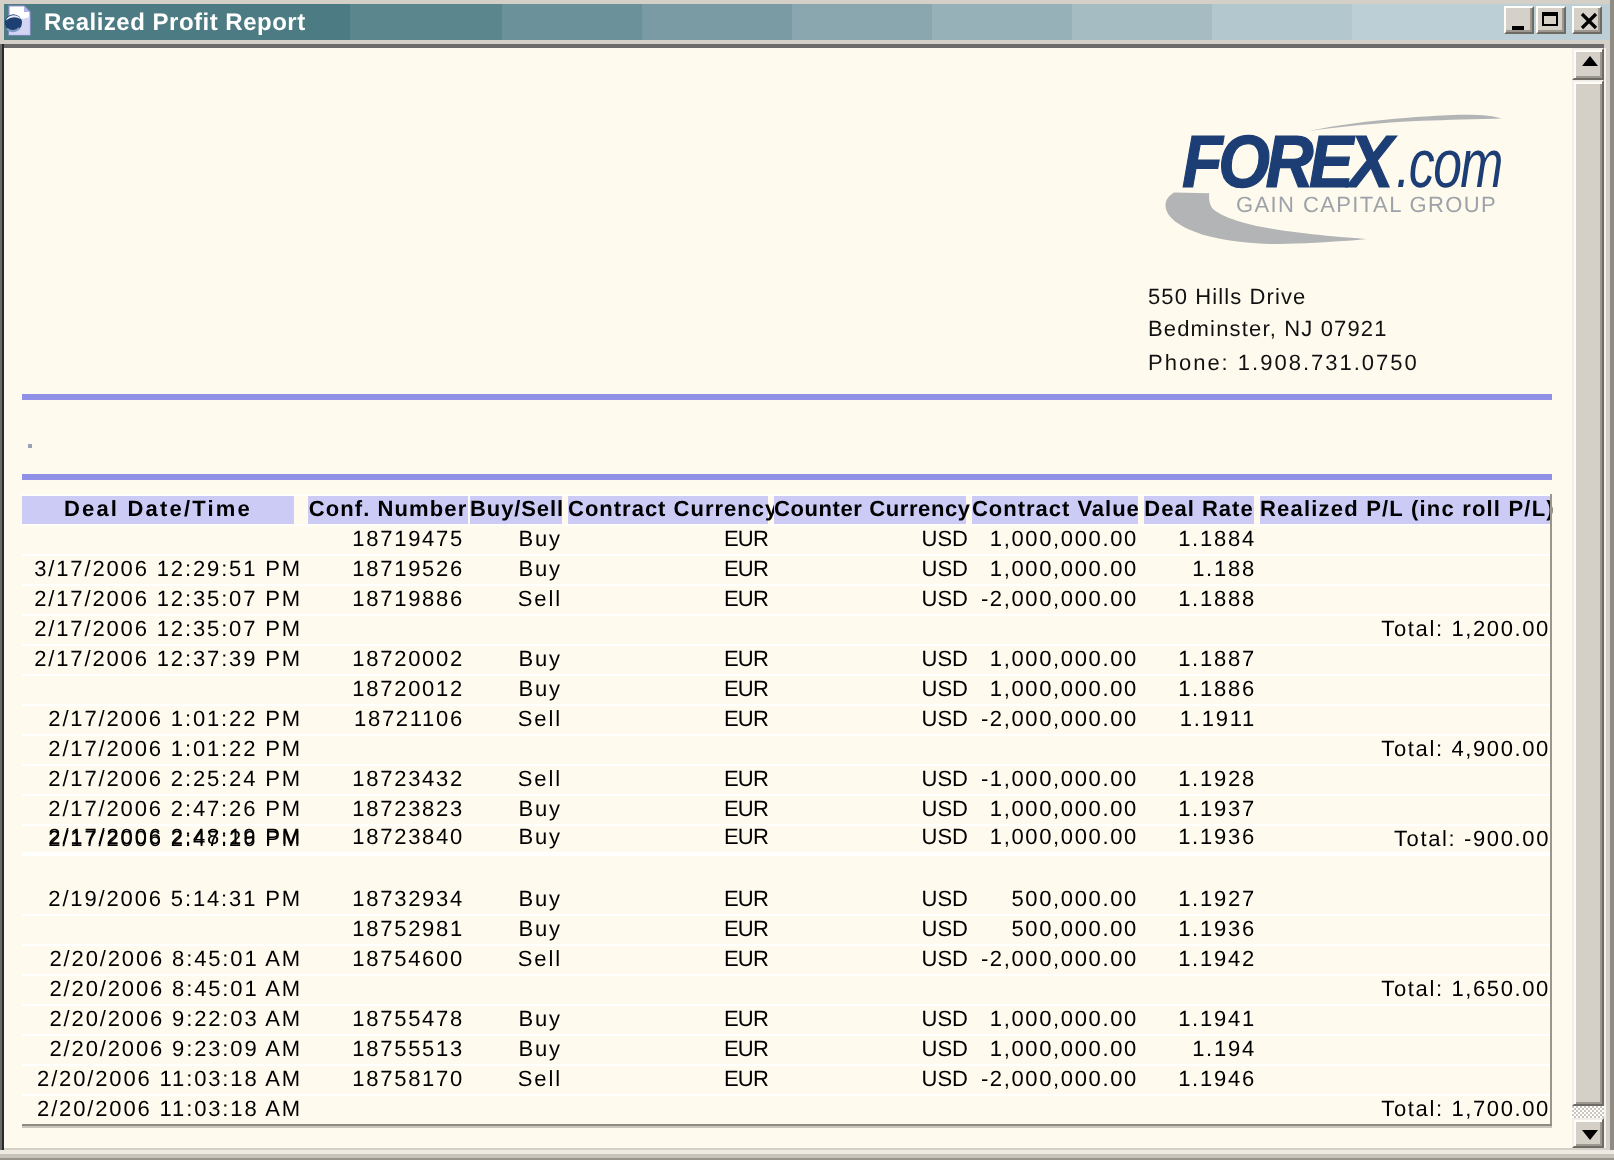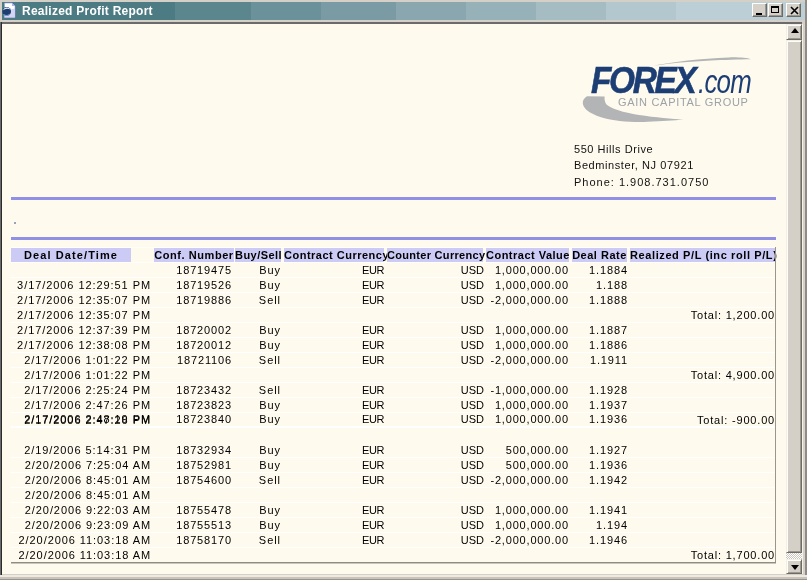--- a/index.html
+++ b/index.html
@@ -131,21 +131,21 @@
 <div class="addr" style="top:159px;letter-spacing:0.58px">Bedminster, NJ 07921</div>
 <div class="addr" style="top:176px;letter-spacing:1.0px">Phone: 1.908.731.0750</div>
 
 <div class="rule" style="top:197px;height:2.5px"></div>
 <div class="abs" style="left:14px;top:222px;width:2px;height:2px;background:#9aa2b8"></div>
 <div class="rule" style="top:237px;height:2.5px"></div>
 
 <div class="abs" style="left:11px;top:247px;width:764px;height:1px;background:#fffef8"></div>
 <div class="abs" style="left:11px;top:262px;width:764px;height:1px;background:#fffef8"></div>
 <div id="thead">
-    <div class="hcell" style="left:11px;width:120px;letter-spacing:1.1px">Deal Date/Time</div>
+    <div class="hcell" style="left:11px;width:136px;letter-spacing:1.1px">Deal Date/Time</div>
     <div class="hcell" style="left:154px;width:80px;letter-spacing:0.55px">Conf. Number</div>
     <div class="hcell" style="left:235px;width:46px;letter-spacing:0.45px">Buy/Sell</div>
     <div class="hcell" style="left:284px;width:100px;letter-spacing:0.5px">Contract Currency</div>
     <div class="hcell" style="left:387px;width:96px;letter-spacing:0.3px">Counter Currency</div>
     <div class="hcell" style="left:486px;width:83px;letter-spacing:0.49px">Contract Value</div>
     <div class="hcell" style="left:572px;width:55px;letter-spacing:0.5px">Deal Rate</div>
     <div class="hcell" style="left:630px;width:145px;letter-spacing:0.6px">Realized P/L (inc roll P/L)</div>
   </div>
 
 <div id="tbody">
@@ -182,21 +182,20 @@
     <div class="row" style="top:323px">
       <div class="c" style="left:0px;width:140px;letter-spacing:0.93px">2/17/2006 12:37:39 PM</div>
       <div class="c" style="left:143px;width:78px;letter-spacing:0.86px">18720002</div>
       <div class="c" style="left:224px;width:46px;letter-spacing:0.95px">Buy</div>
       <div class="c" style="left:273px;width:100px;letter-spacing:-0.4px">EUR</div>
       <div class="c" style="left:376px;width:97px;letter-spacing:0px">USD</div>
       <div class="c" style="left:475px;width:83px;letter-spacing:0.82px">1,000,000.00</div>
       <div class="c" style="left:561px;width:56px;letter-spacing:0.88px">1.1887</div>
     </div>
     <div class="row" style="top:338px">
-      <div class="c" style="left:0px;width:140px;letter-spacing:0.93px">2/17/2006 12:38:08 PM</div>
       <div class="c" style="left:143px;width:78px;letter-spacing:0.86px">18720012</div>
       <div class="c" style="left:224px;width:46px;letter-spacing:0.95px">Buy</div>
       <div class="c" style="left:273px;width:100px;letter-spacing:-0.4px">EUR</div>
       <div class="c" style="left:376px;width:97px;letter-spacing:0px">USD</div>
       <div class="c" style="left:475px;width:83px;letter-spacing:0.82px">1,000,000.00</div>
       <div class="c" style="left:561px;width:56px;letter-spacing:0.88px">1.1886</div>
     </div>
     <div class="row" style="top:353px">
       <div class="c" style="left:0px;width:140px;letter-spacing:0.93px">2/17/2006 1:01:22 PM</div>
       <div class="c" style="left:143px;width:78px;letter-spacing:0.86px">18721106</div>
@@ -244,39 +243,39 @@
     <div class="row" style="top:443px">
       <div class="c" style="left:0px;width:140px;letter-spacing:0.93px">2/19/2006 5:14:31 PM</div>
       <div class="c" style="left:143px;width:78px;letter-spacing:0.86px">18732934</div>
       <div class="c" style="left:224px;width:46px;letter-spacing:0.95px">Buy</div>
       <div class="c" style="left:273px;width:100px;letter-spacing:-0.4px">EUR</div>
       <div class="c" style="left:376px;width:97px;letter-spacing:0px">USD</div>
       <div class="c" style="left:475px;width:83px;letter-spacing:0.82px">500,000.00</div>
       <div class="c" style="left:561px;width:56px;letter-spacing:0.88px">1.1927</div>
     </div>
     <div class="row" style="top:458px">
-      <div class="c" style="left:0px;width:140px;letter-spacing:0.93px">2/20/2006 7:25:04 AM</div>
       <div class="c" style="left:143px;width:78px;letter-spacing:0.86px">18752981</div>
       <div class="c" style="left:224px;width:46px;letter-spacing:0.95px">Buy</div>
       <div class="c" style="left:273px;width:100px;letter-spacing:-0.4px">EUR</div>
       <div class="c" style="left:376px;width:97px;letter-spacing:0px">USD</div>
       <div class="c" style="left:475px;width:83px;letter-spacing:0.82px">500,000.00</div>
       <div class="c" style="left:561px;width:56px;letter-spacing:0.88px">1.1936</div>
     </div>
     <div class="row" style="top:473px">
       <div class="c" style="left:0px;width:140px;letter-spacing:0.93px">2/20/2006 8:45:01 AM</div>
       <div class="c" style="left:143px;width:78px;letter-spacing:0.86px">18754600</div>
       <div class="c" style="left:224px;width:46px;letter-spacing:0.95px">Sell</div>
       <div class="c" style="left:273px;width:100px;letter-spacing:-0.4px">EUR</div>
       <div class="c" style="left:376px;width:97px;letter-spacing:0px">USD</div>
       <div class="c" style="left:475px;width:83px;letter-spacing:0.82px">-2,000,000.00</div>
       <div class="c" style="left:561px;width:56px;letter-spacing:0.88px">1.1942</div>
     </div>
     <div class="row" style="top:488px">
       <div class="c" style="left:0px;width:140px;letter-spacing:0.93px">2/20/2006 8:45:01 AM</div>
+      <div class="c" style="left:619px;width:145px;letter-spacing:0.81px">Total: 1,650.00</div>
     </div>
     <div class="row" style="top:503px">
       <div class="c" style="left:0px;width:140px;letter-spacing:0.93px">2/20/2006 9:22:03 AM</div>
       <div class="c" style="left:143px;width:78px;letter-spacing:0.86px">18755478</div>
       <div class="c" style="left:224px;width:46px;letter-spacing:0.95px">Buy</div>
       <div class="c" style="left:273px;width:100px;letter-spacing:-0.4px">EUR</div>
       <div class="c" style="left:376px;width:97px;letter-spacing:0px">USD</div>
       <div class="c" style="left:475px;width:83px;letter-spacing:0.82px">1,000,000.00</div>
       <div class="c" style="left:561px;width:56px;letter-spacing:0.88px">1.1941</div>
     </div>

